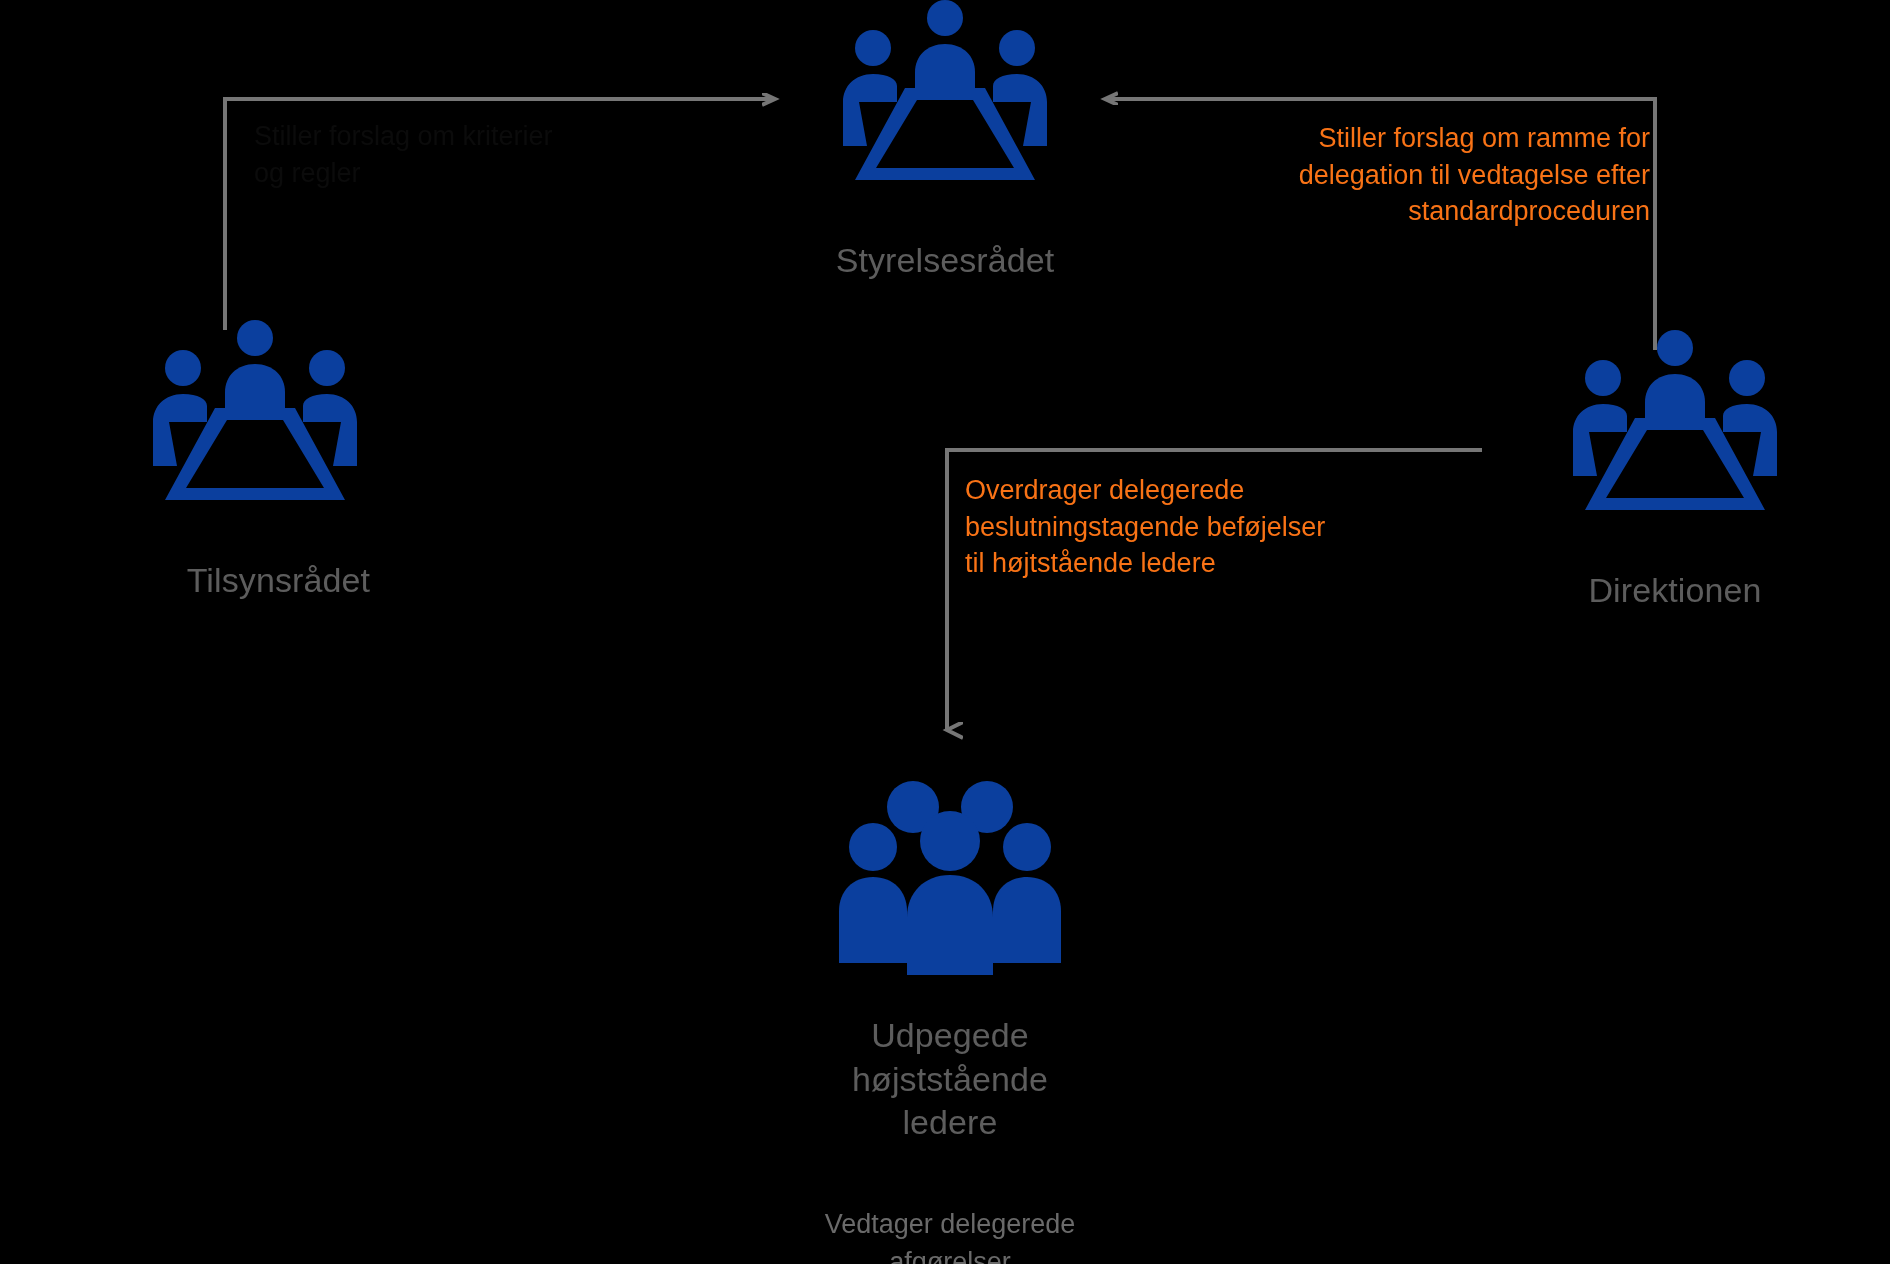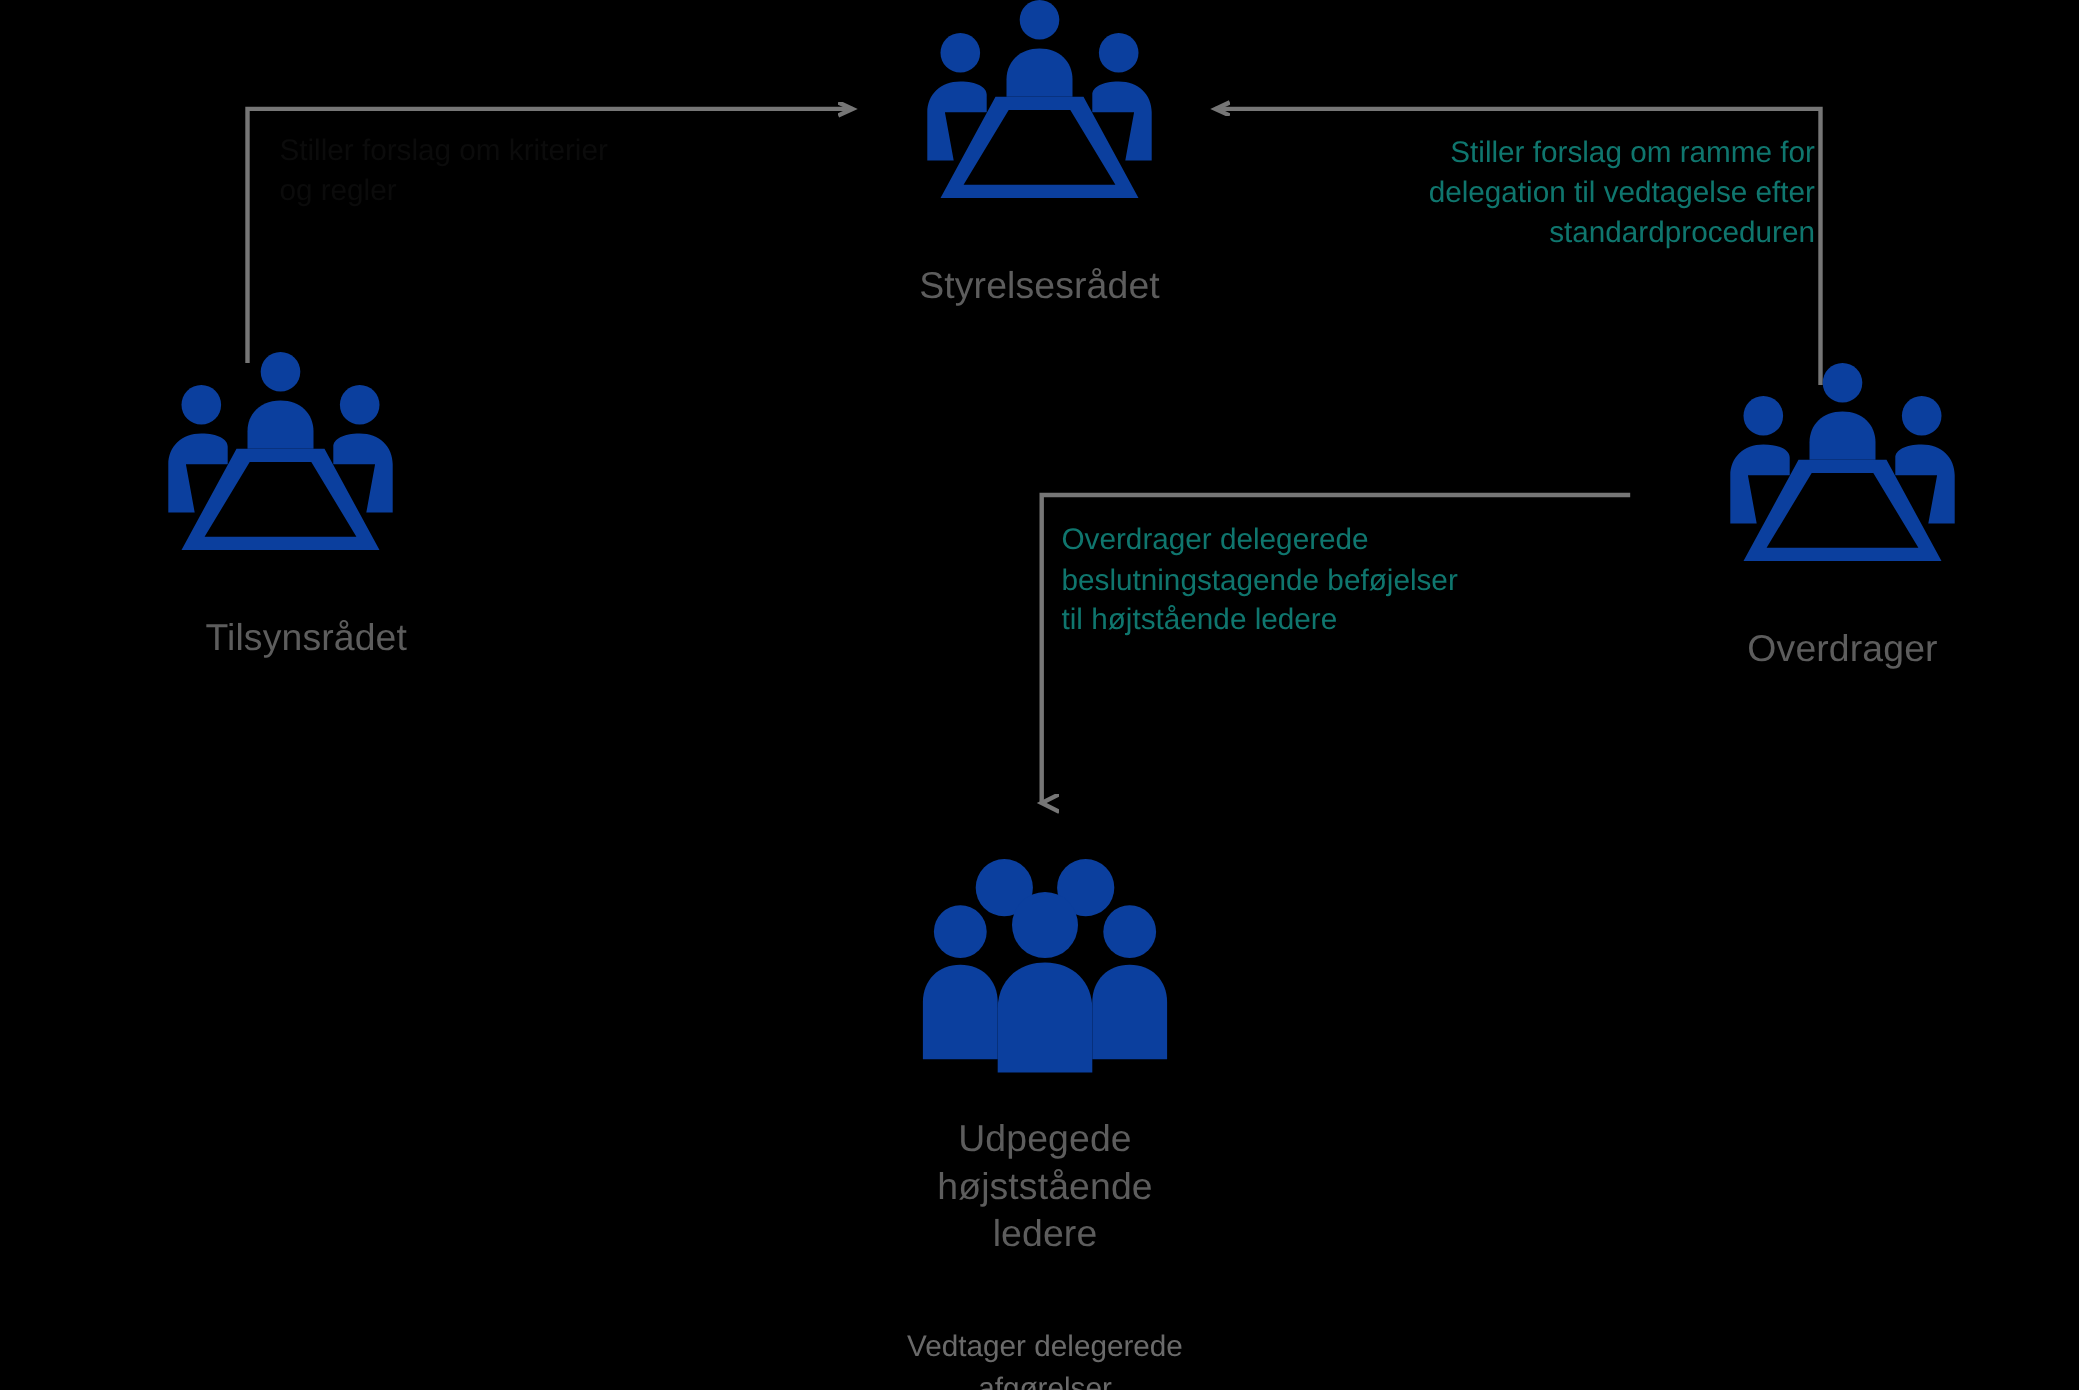--- a/index.html
+++ b/index.html
@@ -26,21 +26,21 @@
     color: #5d5d5d;
     font-size: 34px;
     line-height: 1.28;
     text-align: center;
     white-space: pre-line;
     margin-top: 19px;
     letter-spacing: 0.1px;
   }
   .annot {
     position: absolute;
-    color: #0f766e;
+    color: #f97316;
     font-size: 27px;
     line-height: 1.36;
     white-space: pre-line;
   }
   .annot.dim {
     color: #0b0b0b;
   }
   .annot.right { text-align: right; }
   .edges {
     position: absolute;
@@ -132,21 +132,21 @@
         <circle cx="115" cy="18" r="18"></circle>
         <path d="M115,44 c-18,0 -30,12 -30,28 l0,16 60,0 0,-16 c0,-16 -12,-28 -30,-28 z"></path>
         <circle cx="43" cy="48" r="18"></circle>
         <path d="M43,74 c-18,0 -30,12 -30,28 l0,44 24,0 -8,-44 38,0 0,-16 c0,-7 -9,-12 -24,-12 z"></path>
         <circle cx="187" cy="48" r="18"></circle>
         <path d="M187,74 c18,0 30,12 30,28 l0,44 -24,0 8,-44 -38,0 0,-16 c0,-7 9,-12 24,-12 z"></path>
         <path d="M75,88 L155,88 L205,180 L25,180 Z
                  M87,100 L143,100 L184,168 L46,168 Z" fill-rule="evenodd"></path>
       </g>
     </svg>
-    <div class="node-label">Overdrager</div>
+    <div class="node-label">Direktionen</div>
   </div>
 
   <div class="node" style="left:805px; top:775px; width:290px;">
     <svg class="node-icon" width="230" height="220" viewBox="0 0 230 220">
       <g fill="#0b3f9e">
 
         <circle cx="78" cy="32" r="26"></circle>
 
         <circle cx="152" cy="32" r="26"></circle>
 

